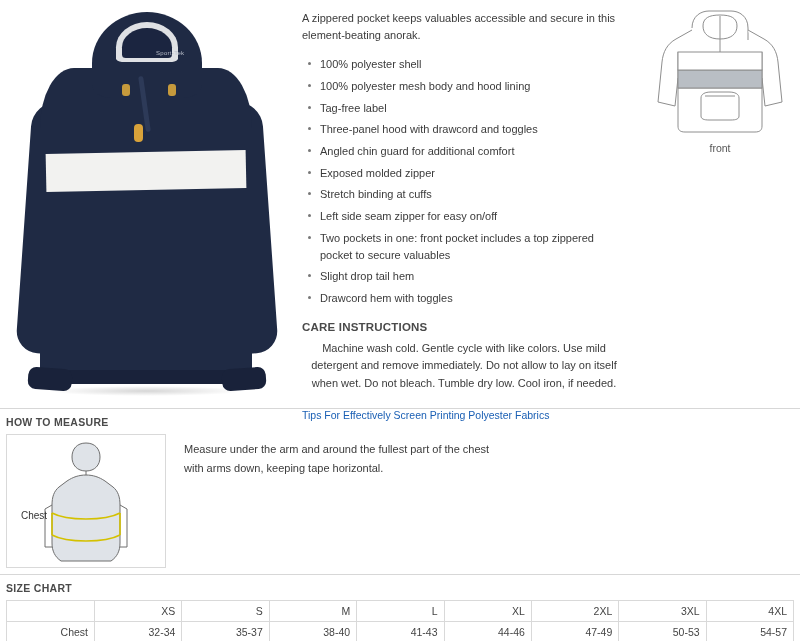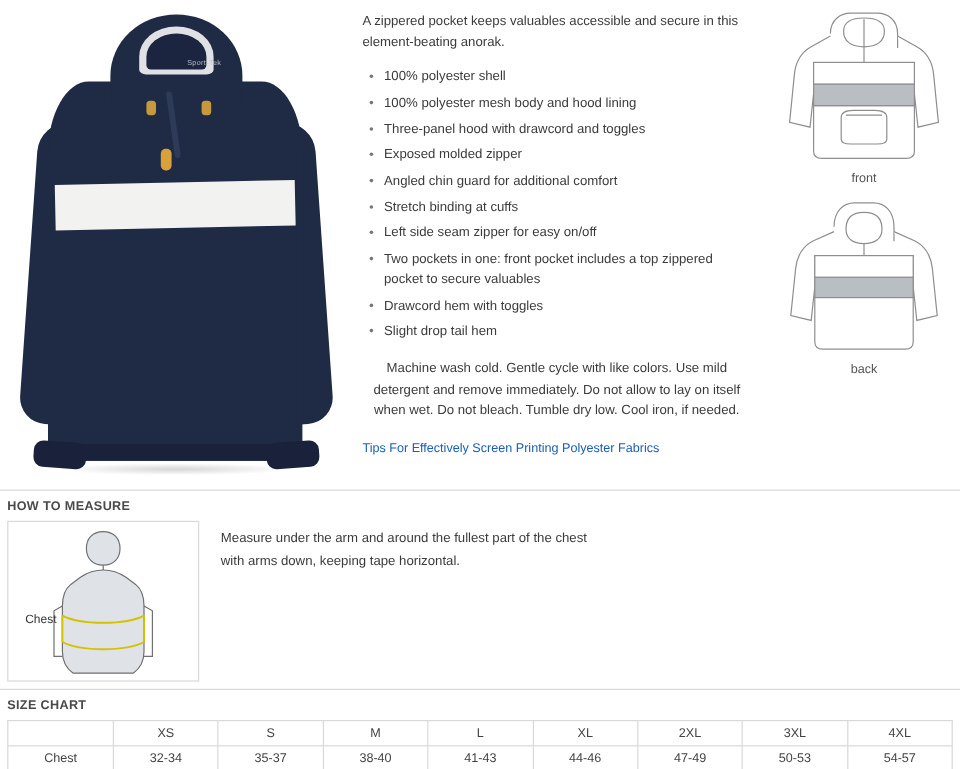--- a/index.html
+++ b/index.html
@@ -273,21 +273,21 @@
   
   .chart-wrap { padding: 0 6px 4px 6px; }
   table.sizes {
     border-collapse: collapse;
     width: 100%;
     font-size: 10.5px;
   }
   table.sizes th, table.sizes td {
     border: 1px solid #d9d9d9;
     padding: 4px 6px;
-    text-align: center;
+    text-align: right;
     font-weight: normal;
     color: #444;
     height: 19px;
   }
   table.sizes thead th:first-child { width: 88px; }
   table.sizes tbody td:first-child { color: #444; }
 </style>
 </head>
 <body>
 
@@ -313,30 +313,32 @@
       <div class="j-shadow"></div>
     </div>
   </div>
 
   <div class="desc">
     <p class="intro">A zippered pocket keeps valuables accessible and secure in this element-beating anorak.</p>
 
     <ul class="features">
       <li>100% polyester shell</li>
       <li>100% polyester mesh body and hood lining</li>
+      <li>Tag-free label</li>
       <li>Three-panel hood with drawcord and toggles</li>
+      <li>Angled chin guard for additional comfort</li>
       <li>Exposed molded zipper</li>
-      <li>Angled chin guard for additional comfort</li>
       <li>Stretch binding at cuffs</li>
       <li>Left side seam zipper for easy on/off</li>
       <li>Two pockets in one: front pocket includes a top zippered pocket to secure valuables</li>
+      <li>Slight drop tail hem</li>
       <li>Drawcord hem with toggles</li>
-      <li>Slight drop tail hem</li>
     </ul>
 
+    <div class="care-title">CARE INSTRUCTIONS</div>
     <p class="care-text">Machine wash cold. Gentle cycle with like colors. Use mild detergent and remove immediately. Do not allow to lay on itself when wet. Do not bleach. Tumble dry low. Cool iron, if needed.</p>
 
     <a class="tips-link" href="#">Tips For Effectively Screen Printing Polyester Fabrics</a>
   </div>
 
   <div class="art-col">
 
     <div class="art-block">
       <svg width="150" height="132" viewBox="0 0 150 132">
         <g fill="none" stroke="#8e8e8e" stroke-width="1">
@@ -351,35 +353,20 @@
           <path d="M33 82 L117 82"></path>
           <path d="M56 92 C56 88 60 86 66 86 L84 86 C90 86 94 88 94 92 L94 110 C94 113 91 114 86 114 L64 114 C59 114 56 113 56 110 Z" fill="#ffffff"></path>
           <path d="M60 90 L90 90"></path>
         </g>
         <rect x="33" y="64" width="84" height="18" fill="#b9bec4" stroke="#8e8e8e" stroke-width="1"></rect>
         <rect x="33" y="46" width="84" height="18" fill="#ffffff" stroke="#8e8e8e" stroke-width="1"></rect>
       </svg>
       <div class="art-caption">front</div>
     </div>
 
-    <div class="art-block">
-      <svg width="150" height="132" viewBox="0 0 150 132">
-        <g fill="none" stroke="#8e8e8e" stroke-width="1">
-          <path d="M50 24 C50 11 58 4 67 4 L83 4 C92 4 100 11 100 24 L100 36" fill="#ffffff"></path>
-          <path d="M60 26 C60 16 66 12 75 12 C84 12 90 16 90 26 C90 34 84 38 75 38 C66 38 60 34 60 26 Z" fill="#ffffff"></path>
-          <path d="M50 28 L32 36 C23 41 19 49 18 59 L14 98 L31 102 L34 74" fill="#ffffff"></path>
-          <path d="M100 28 L118 36 C127 41 131 49 132 59 L136 98 L119 102 L116 74" fill="#ffffff"></path>
-          <path d="M34 48 L34 120 C34 124 36 126 41 126 L109 126 C114 126 116 124 116 120 L116 48" fill="#ffffff"></path>
-          <path d="M75 38 L75 48"></path>
-        </g>
-        <rect x="34" y="66" width="82" height="17" fill="#b9bec4" stroke="#8e8e8e" stroke-width="1"></rect>
-        <rect x="34" y="48" width="82" height="18" fill="#ffffff" stroke="#8e8e8e" stroke-width="1"></rect>
-      </svg>
-      <div class="art-caption">back</div>
-    </div>
 
   </div>
 </div>
 
 <div class="section-bar">HOW TO MEASURE</div>
 
 <div class="measure-wrap">
   <div class="measure-box">
     <svg width="158" height="132" viewBox="0 0 158 132">
       <g fill="none" stroke="#6f6f6f" stroke-width="1">

